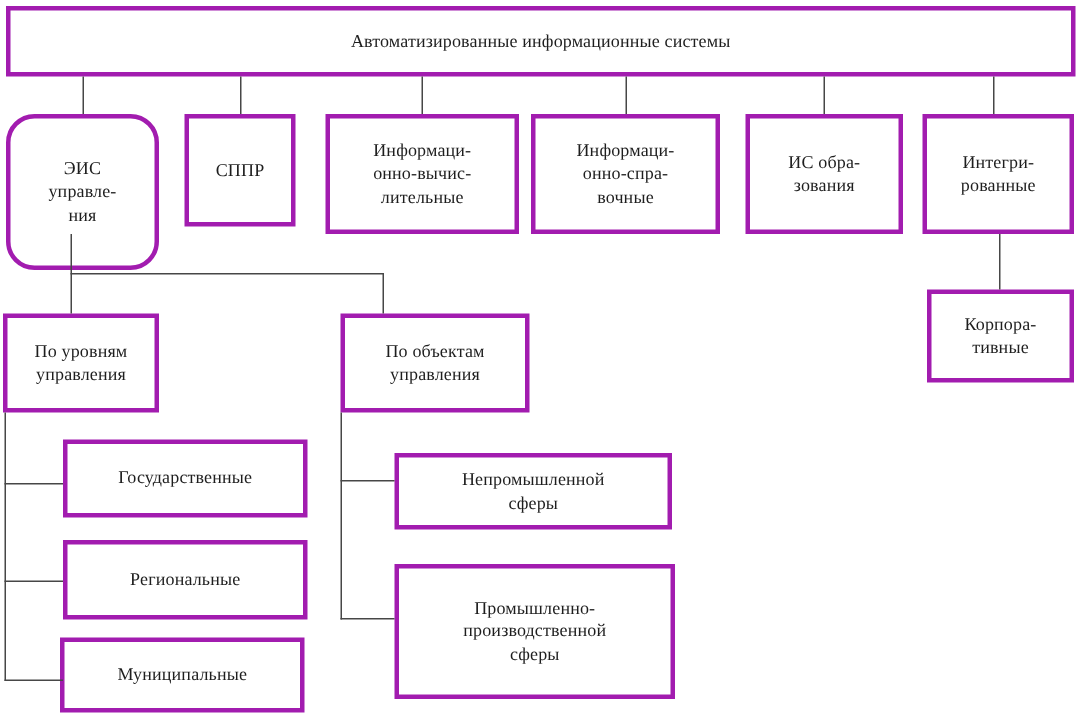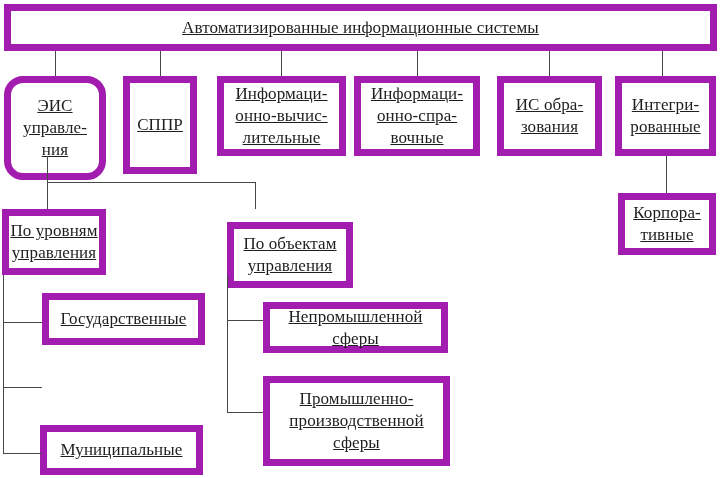--- a/index.html
+++ b/index.html
@@ -9,46 +9,45 @@
     height: 478px;
     background: #ffffff;
     font-family: "Liberation Serif", "DejaVu Serif", serif;
     color: #1e1e1e;
     overflow: hidden;
   }
   .box {
     position: absolute;
     box-sizing: border-box;
     background: #ffffff;
-    border: 7px solid #a21caf;
+    border: 3px solid #a21caf;
     display: flex;
     align-items: center;
     justify-content: center;
     text-align: center;
-    font-size: 17px;
+    font-size: 12px;
     line-height: 1.28;
     white-space: pre-line;
     letter-spacing: 0.1px;
-    text-decoration: underline;
   }
   .line {
     position: absolute;
     background: #474747;
   }
   
   #b-root   { left: 4px;   top: 4px;   width: 713px; height: 47px; }
   #b-eis    { left: 4px;   top: 76px;  width: 102px; height: 104px; border-radius: 19px; }
-  #b-sppr   { left: 123px; top: 76px;  width: 74px;  height: 98px; }
+  #b-sppr   { left: 123px; top: 76px;  width: 74px;  height: 75px; }
   #b-ivs    { left: 217px; top: 76px;  width: 129px; height: 80px; }
   #b-iss    { left: 354px; top: 76px;  width: 126px; height: 80px; }
   #b-iso    { left: 497px; top: 76px;  width: 105px; height: 80px; }
   #b-int    { left: 615px; top: 76px;  width: 101px; height: 80px; }
   #b-korp   { left: 618px; top: 193px; width: 98px;  height: 62px; }
   #b-pour   { left: 2px;   top: 209px; width: 104px; height: 66px; }
-  #b-poob   { left: 227px; top: 222px; width: 126px; height: 66px; }
+  #b-poob   { left: 227px; top: 209px; width: 126px; height: 66px; }
   #b-gos    { left: 42px;  top: 293px; width: 163px; height: 52px; }
   #b-reg    { left: 42px;  top: 360px; width: 163px; height: 53px; }
   #b-mun    { left: 40px;  top: 425px; width: 163px; height: 50px; }
   #b-neprom { left: 263px; top: 302px; width: 185px; height: 51px; }
   #b-prom   { left: 263px; top: 376px; width: 187px; height: 90px; }
   
   #c-top-1 { left: 55px;  top: 51px; width: 1px; height: 25px; }
   #c-top-2 { left: 160px; top: 51px; width: 1px; height: 25px; }
   #c-top-3 { left: 281px; top: 51px; width: 1px; height: 25px; }
   #c-top-4 { left: 417px; top: 51px; width: 1px; height: 25px; }
@@ -94,20 +93,21 @@
 
   <div class="box" id="b-korp">Корпора-
 тивные</div>
 
   <div class="box" id="b-pour">По уровням
 управления</div>
   <div class="box" id="b-poob">По объектам
 управления</div>
 
   <div class="box" id="b-gos">Государственные</div>
+  <div class="box" id="b-reg">Региональные</div>
   <div class="box" id="b-mun">Муниципальные</div>
 
   <div class="box" id="b-neprom">Непромышленной
 сферы</div>
   <div class="box" id="b-prom">Промышленно-
 производственной
 сферы</div>
 
   <div class="line" id="c-top-1"></div>
   <div class="line" id="c-top-2"></div>

